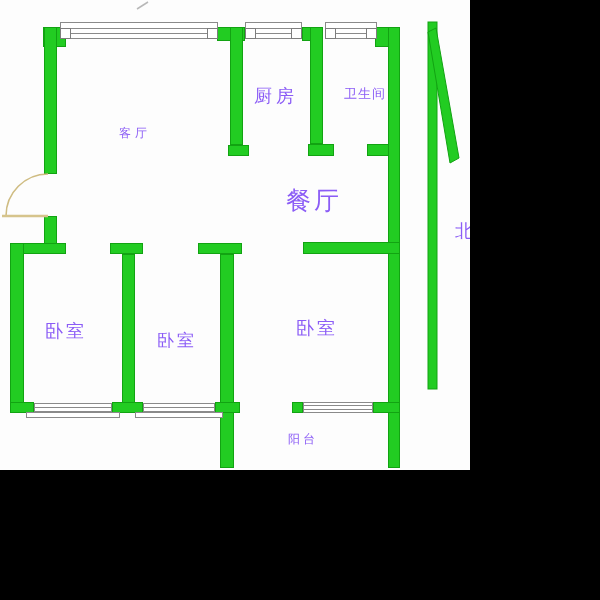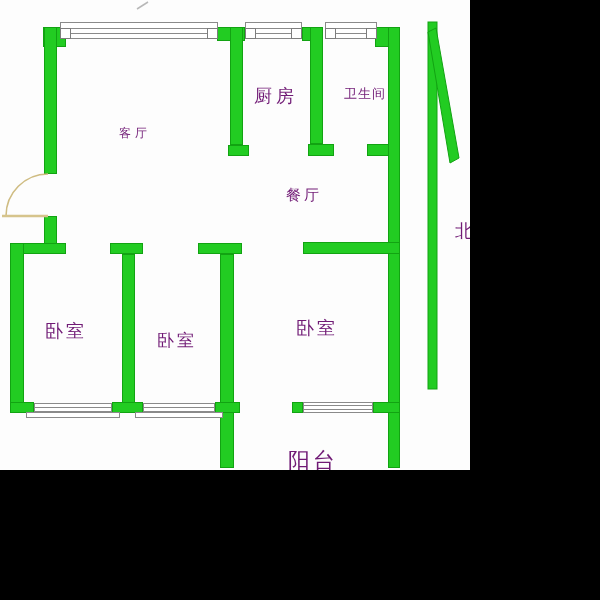--- a/index.html
+++ b/index.html
@@ -4,21 +4,21 @@
 <style>
   html,body{margin:0;padding:0;}
   body{
     width:600px;height:600px;background:#000;
     position:relative;overflow:hidden;
     font-family:"DejaVu Sans",sans-serif;
   }
   #screen{position:absolute;left:0;top:0;width:600px;height:600px;background:#000;}
   .plan{position:absolute;left:0;top:0;width:470px;height:470px;background:#fdfdfd;overflow:hidden;}
   .wall{position:absolute;background:#22cc22;border:1px solid #12a312;box-sizing:border-box;}
-  .room-label{position:absolute;color:#701a75;white-space:nowrap;line-height:1.15;}
+  .room-label{position:absolute;color:#8b5cf6;white-space:nowrap;line-height:1.15;}
   
   .cadwin{position:absolute;height:17px;}
   .cw-top{position:absolute;left:0;top:0;width:100%;height:7px;background:#fff;border:1px solid #8a8a8a;box-sizing:border-box;}
   .cw-band{position:absolute;left:0;top:6px;width:100%;height:11px;background:#fff;border:1px solid #8a8a8a;box-sizing:border-box;}
   .cw-band::after{content:"";position:absolute;left:0;top:4px;width:100%;height:1px;background:#8a8a8a;}
   .cw-cap{position:absolute;top:6px;width:11px;height:11px;background:#fff;border:1px solid #7d7d7d;box-sizing:border-box;}
   .cw-cap.l{left:0;} .cw-cap.r{right:0;}
   
   .cadwinb{position:absolute;height:16px;}
   .cwb-band{position:absolute;left:0;top:0;width:100%;height:9px;background:#fff;border:1px solid #8a8a8a;box-sizing:border-box;}
@@ -106,23 +106,23 @@
       <polygon points="8,14 16,10 39,140 30,145" fill="#22cc22" stroke="#12a312" stroke-width="1"></polygon>
     </svg>
 
     <svg width="18" height="11" style="left:134px;top:0">
       <line x1="3" y1="9" x2="14" y2="2" stroke="#b8b8b8" stroke-width="1.5"></line>
     </svg>
 
     <span class="room-label" style="left:119px;top:127px;font-size:12px;letter-spacing:4px">客厅</span>
     <span class="room-label" style="left:254px;top:86px;font-size:18px;letter-spacing:4px">厨房</span>
     <span class="room-label" style="left:344px;top:87px;font-size:13px;letter-spacing:1px">卫生间</span>
-    <span class="room-label" style="left:286px;top:187px;font-size:15px;letter-spacing:3px">餐厅</span>
+    <span class="room-label" style="left:286px;top:187px;font-size:25px;letter-spacing:3px">餐厅</span>
     <span class="room-label" style="left:45px;top:321px;font-size:18px;letter-spacing:3px">卧室</span>
     <span class="room-label" style="left:157px;top:331px;font-size:17px;letter-spacing:3px">卧室</span>
     <span class="room-label" style="left:296px;top:318px;font-size:18px;letter-spacing:3px">卧室</span>
-    <span class="room-label" style="left:288px;top:448px;font-size:22px;letter-spacing:3px">阳台</span>
+    <span class="room-label" style="left:288px;top:433px;font-size:12px;letter-spacing:3px">阳台</span>
     <span class="room-label" style="left:455px;top:221px;font-size:18px">北</span>
   </div>
 
   <div style="position:absolute;left:470px;top:0;width:130px;height:600px;background:#000"></div>
   <div style="position:absolute;left:0;top:470px;width:600px;height:130px;background:#000"></div>
 </div>
 
 </body></html>

